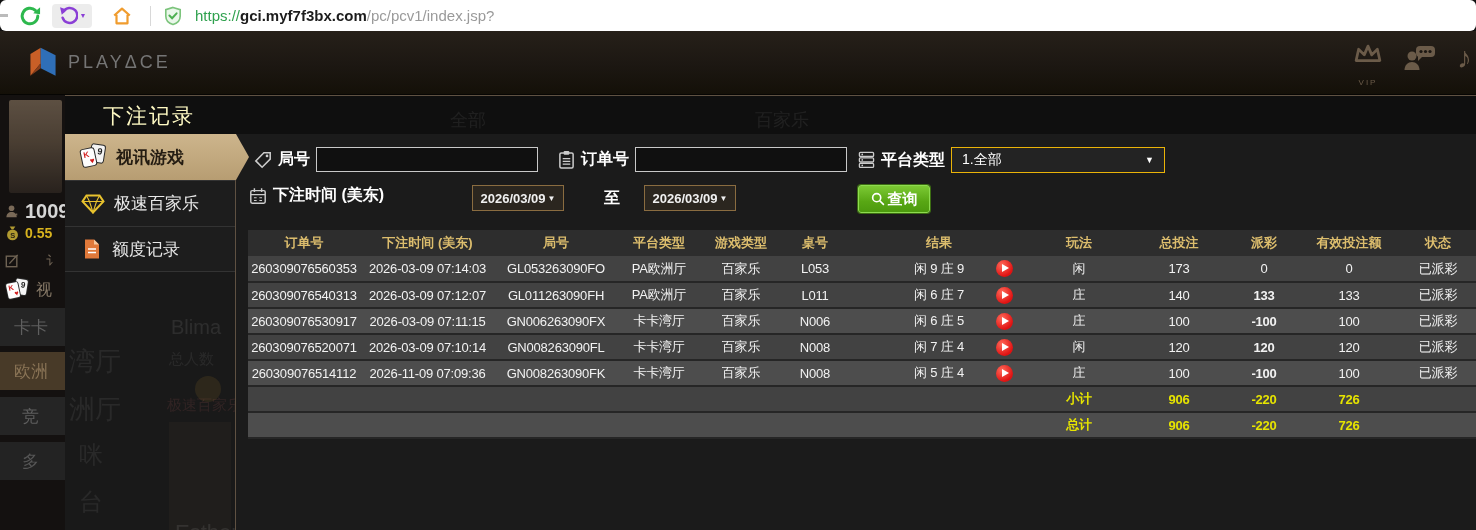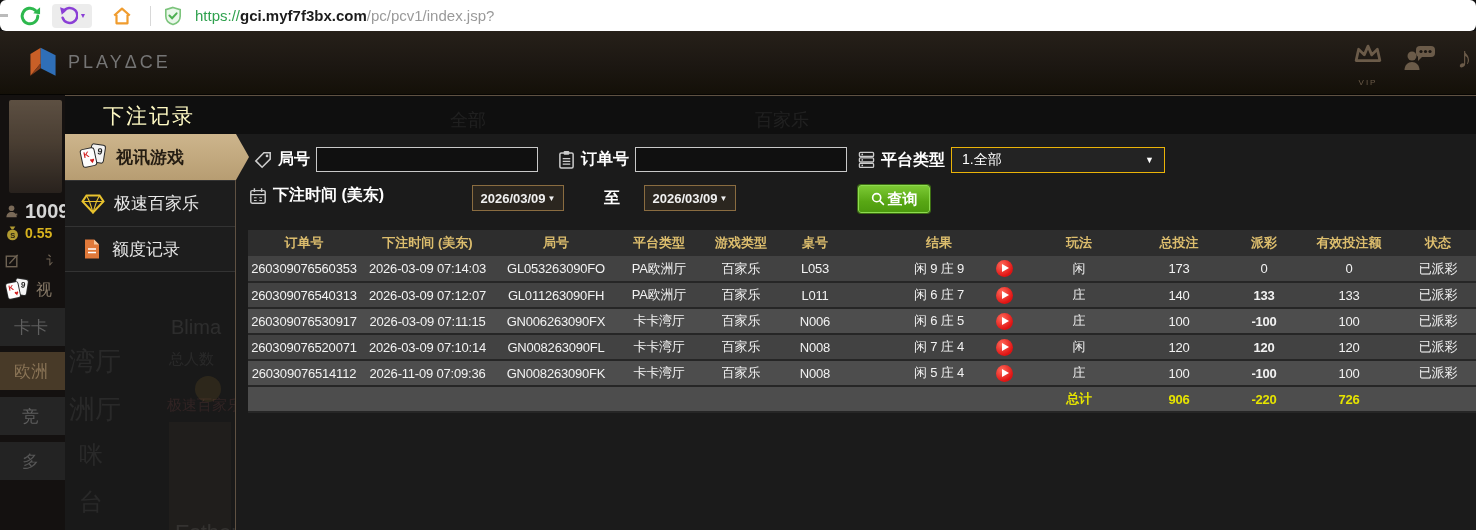--- a/index.html
+++ b/index.html
@@ -433,20 +433,28 @@
               <td>N008</td>
               <td class="cell-result"><span>闲 5 庄 4</span><span class="replay"></span></td>
               <td>庄</td>
               <td>100</td>
               <td class="num-green">-100</td>
               <td>100</td>
               <td class="status-green">已派彩</td>
             </tr>
           </tbody>
         <tfoot>
+          <tr class="sum even">
+            <td colspan="7"></td>
+            <td>小计</td>
+            <td>906</td>
+            <td>-220</td>
+            <td>726</td>
+            <td></td>
+          </tr>
           <tr class="sum odd">
             <td colspan="7"></td>
             <td>总计</td>
             <td>906</td>
             <td>-220</td>
             <td>726</td>
             <td></td>
           </tr>
         </tfoot>
       </table>

